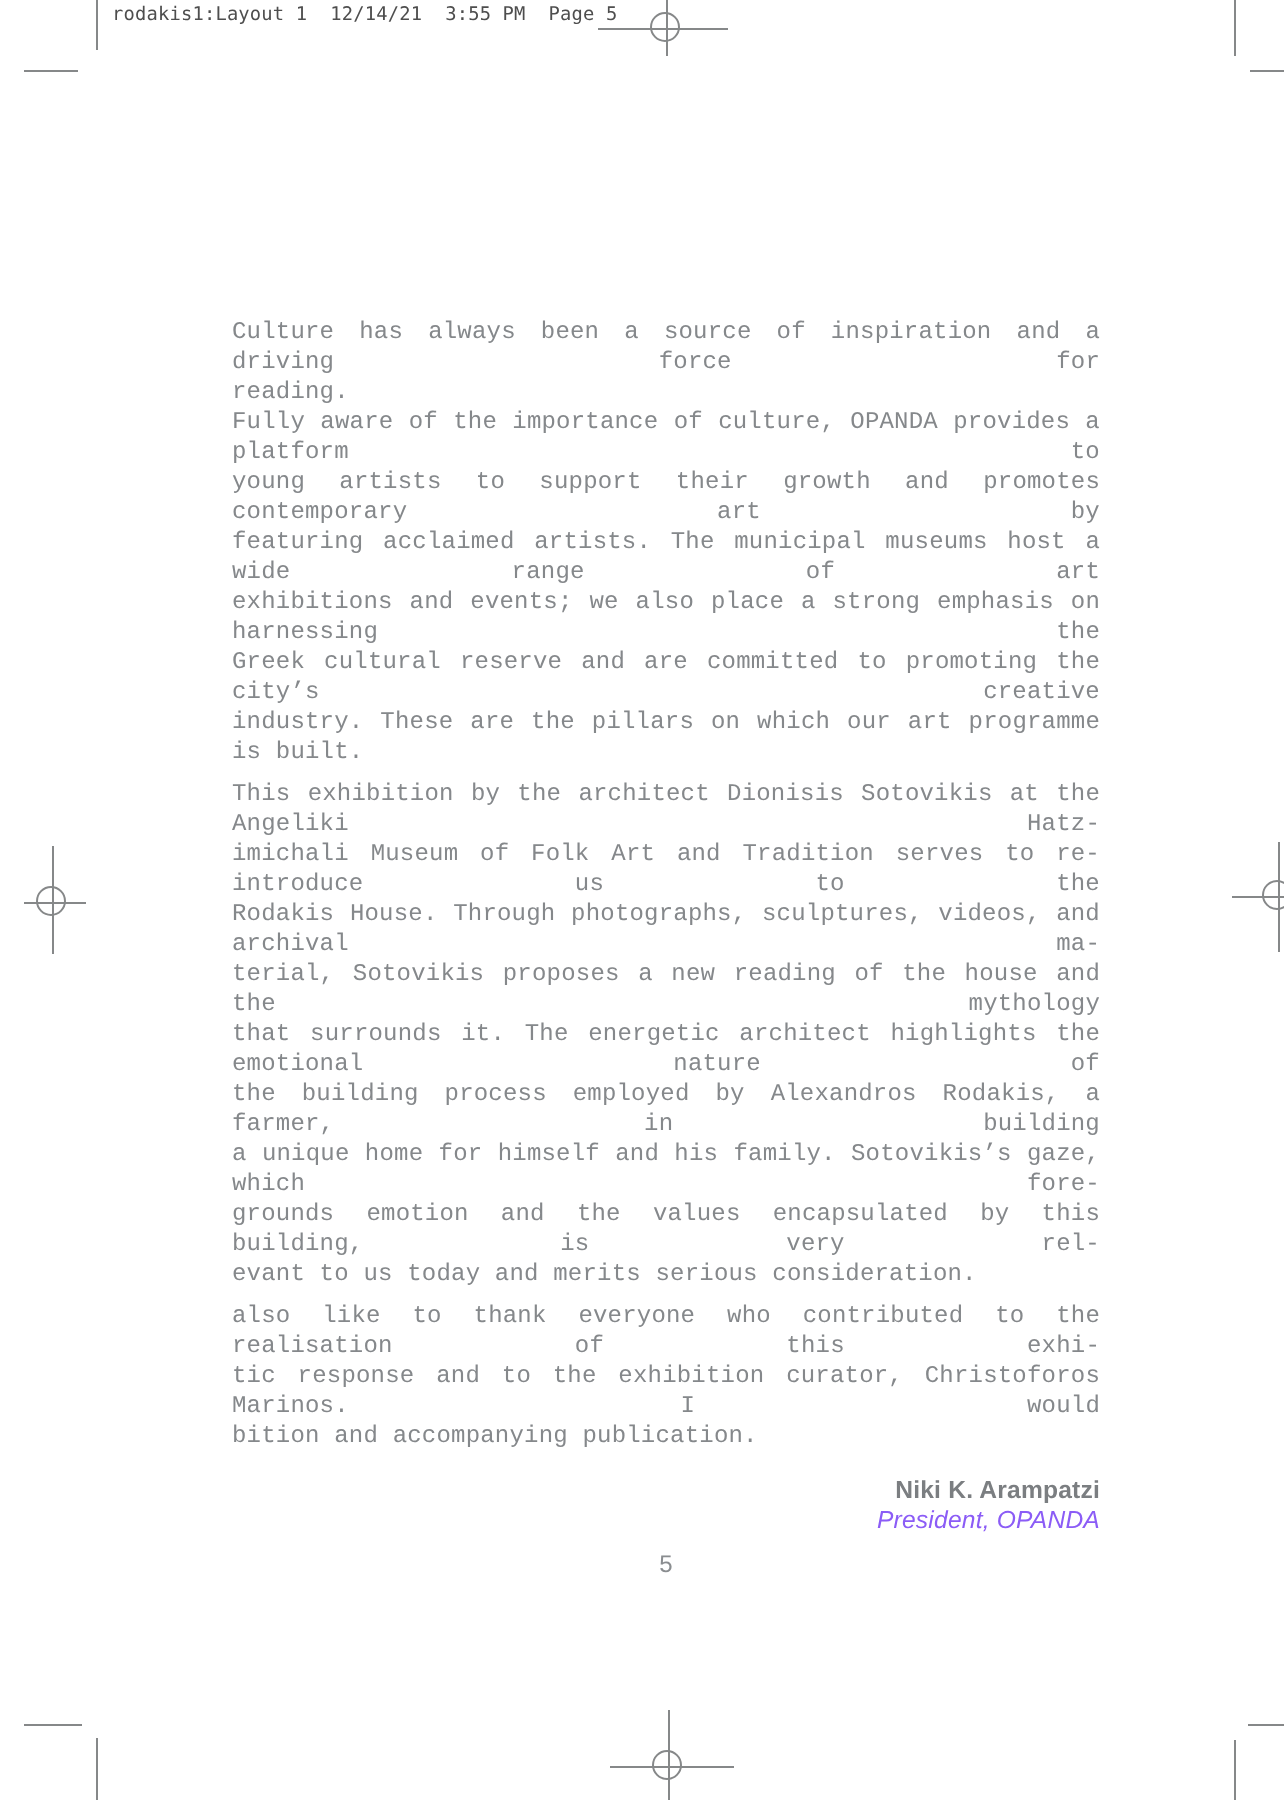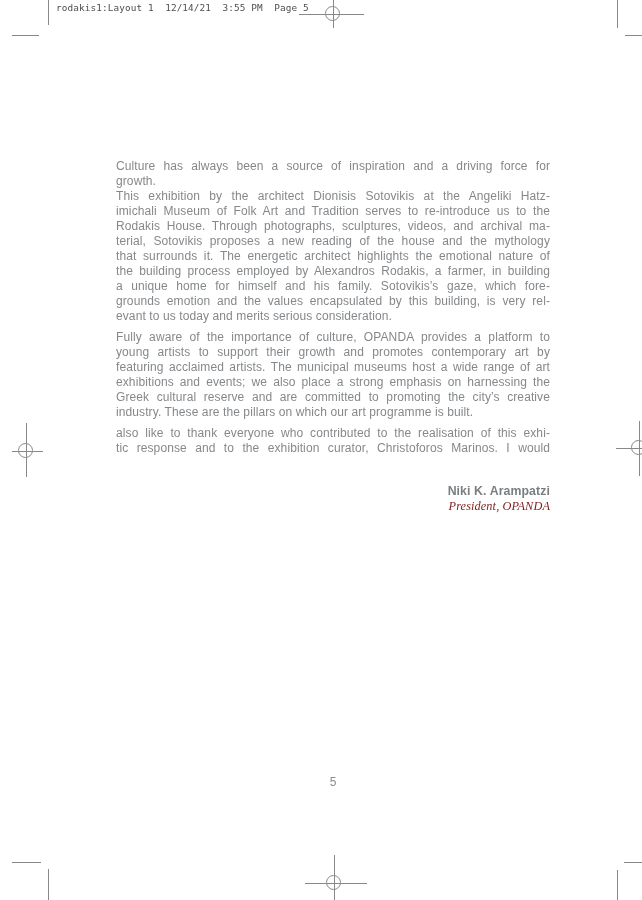--- a/index.html
+++ b/index.html
@@ -27,26 +27,26 @@
   }
 
   
   .bodytext {
     position: absolute; left: 104px; top: 159px; width: 434px;
     font-size: 12px; line-height: 15px; color: #85888b;
     letter-spacing: 0.1px;
   }
   .para { margin: 0 0 6px 0; }
   .para:nth-child(2) { margin-top: -6px; } 
-  .line { text-align: justify; text-align-last: justify; }
+  .line { text-align: justify; text-align-last: justify; font-family: Liberation Mono, monospace; }
   .line.last { text-align-last: left; }
 
-  .signature { margin-top: 28px; text-align: right; }
+  .signature { margin-top: 12px; text-align: right; }
   .sig-name { font-weight: bold; color: #7b7e81; font-size: 12.3px; line-height: 15px; }
-  .sig-title { font-style: italic; color: #7f1d1d; font-size: 12.3px; line-height: 15px; font-family: Liberation Serif, serif; }
+  .sig-title { font-style: italic; color: #8b5cf6; font-size: 12.3px; line-height: 15px; }
 
   .folio {
     position: absolute; left: 0; top: 775px; width: 642px;
     text-align: center; font-size: 12px; color: #8a8d90;
   }
 </style>
 </head>
 <body>
 
 <div class="sheet">
@@ -83,44 +83,45 @@
   <div>
     <div class="mark-h" style="left:293px; top:883px; width:62px;"></div>
     <div class="mark-v" style="left:322px; top:855px; height:45px;"></div>
     <div class="reg-circle" style="left:314px; top:875px;"></div>
   </div>
 
   <div class="bodytext">
 
     <div class="para">
         <div class="line">Culture has always been a source of inspiration and a driving force for</div>
-        <div class="line last">growth.</div>
+        <div class="line last">reading.</div>
+      </div>
+      <div class="para">
+        <div class="line">Fully aware of the importance of culture, OPANDA provides a platform to</div>
+        <div class="line">young artists to support their growth and promotes contemporary art by</div>
+        <div class="line">featuring acclaimed artists. The municipal museums host a wide range of art</div>
+        <div class="line">exhibitions and events; we also place a strong emphasis on harnessing the</div>
+        <div class="line">Greek cultural reserve and are committed to promoting the city’s creative</div>
+        <div class="line last">industry. These are the pillars on which our art programme is built.</div>
       </div>
       <div class="para">
         <div class="line">This exhibition by the architect Dionisis Sotovikis at the Angeliki Hatz-</div>
         <div class="line">imichali Museum of Folk Art and Tradition serves to re-introduce us to the</div>
         <div class="line">Rodakis House. Through photographs, sculptures, videos, and archival ma-</div>
         <div class="line">terial, Sotovikis proposes a new reading of the house and the mythology</div>
         <div class="line">that surrounds it. The energetic architect highlights the emotional nature of</div>
         <div class="line">the building process employed by Alexandros Rodakis, a farmer, in building</div>
         <div class="line">a unique home for himself and his family. Sotovikis’s gaze, which fore-</div>
         <div class="line">grounds emotion and the values encapsulated by this building, is very rel-</div>
         <div class="line last">evant to us today and merits serious consideration.</div>
       </div>
       <div class="para">
-        <div class="line">Fully aware of the importance of culture, OPANDA provides a platform to</div>
-        <div class="line">young artists to support their growth and promotes contemporary art by</div>
-        <div class="line">featuring acclaimed artists. The municipal museums host a wide range of art</div>
-        <div class="line">exhibitions and events; we also place a strong emphasis on harnessing the</div>
-        <div class="line">Greek cultural reserve and are committed to promoting the city’s creative</div>
-        <div class="line last">industry. These are the pillars on which our art programme is built.</div>
-      </div>
-      <div class="para">
         <div class="line">also like to thank everyone who contributed to the realisation of this exhi-</div>
         <div class="line">tic response and to the exhibition curator, Christoforos Marinos. I would</div>
+        <div class="line last">bition and accompanying publication.</div>
       </div>
       <div class="signature" id="sig-anchor">
       <div class="sig-name">Niki K. Arampatzi</div>
       <div class="sig-title">President, OPANDA</div>
     </div>
   </div>
 
   <div class="folio">5</div>
 
 </div>

